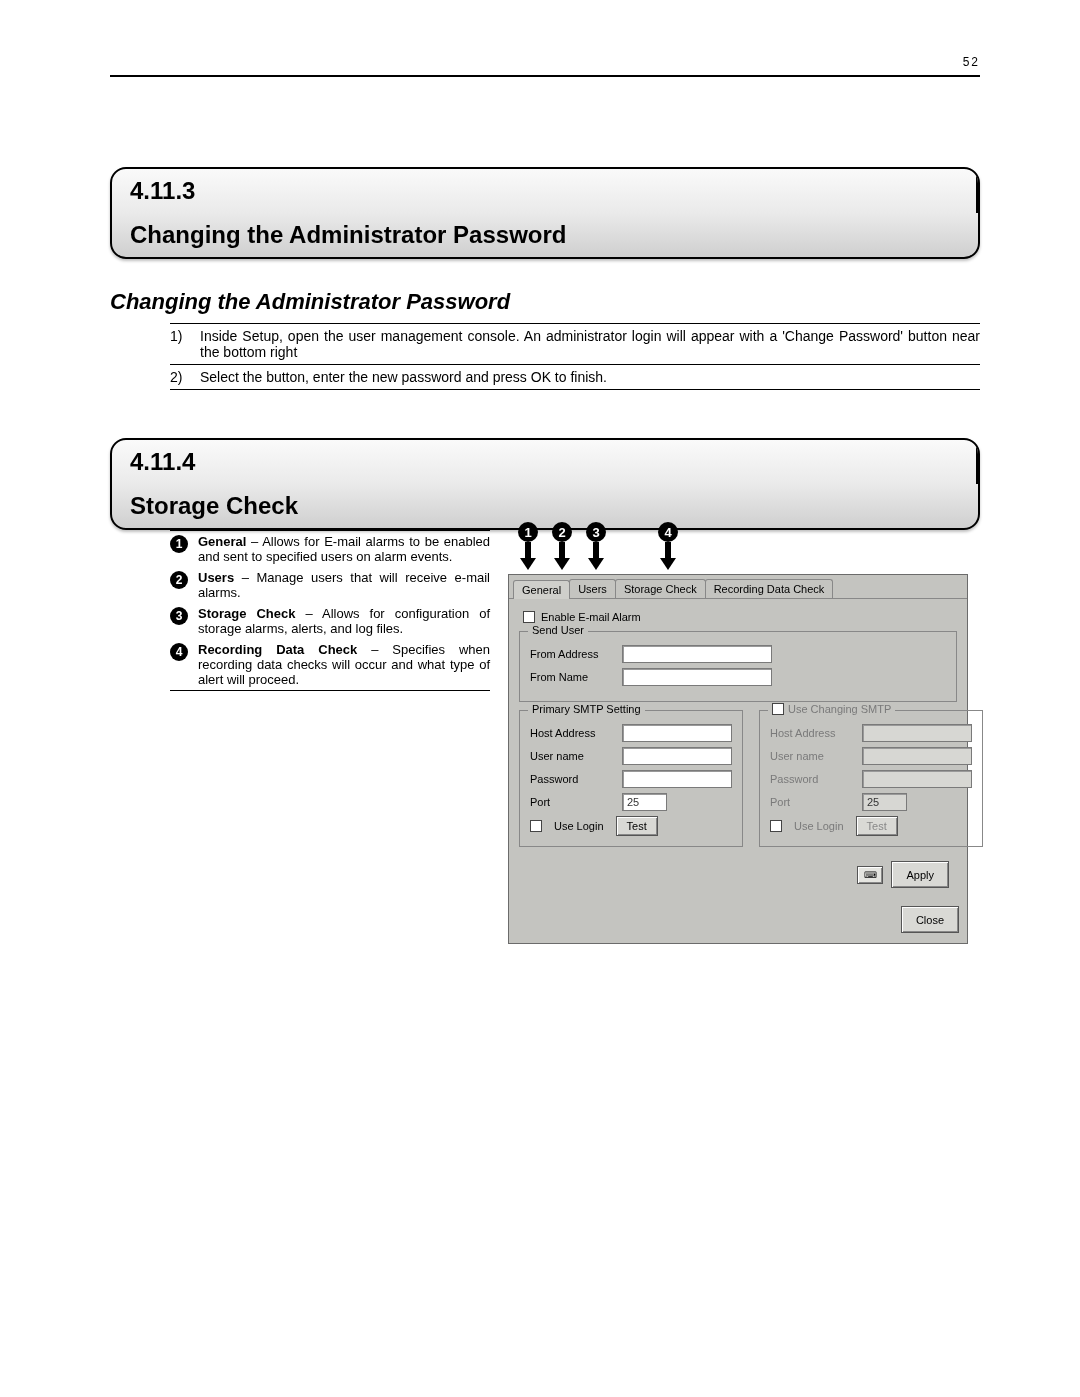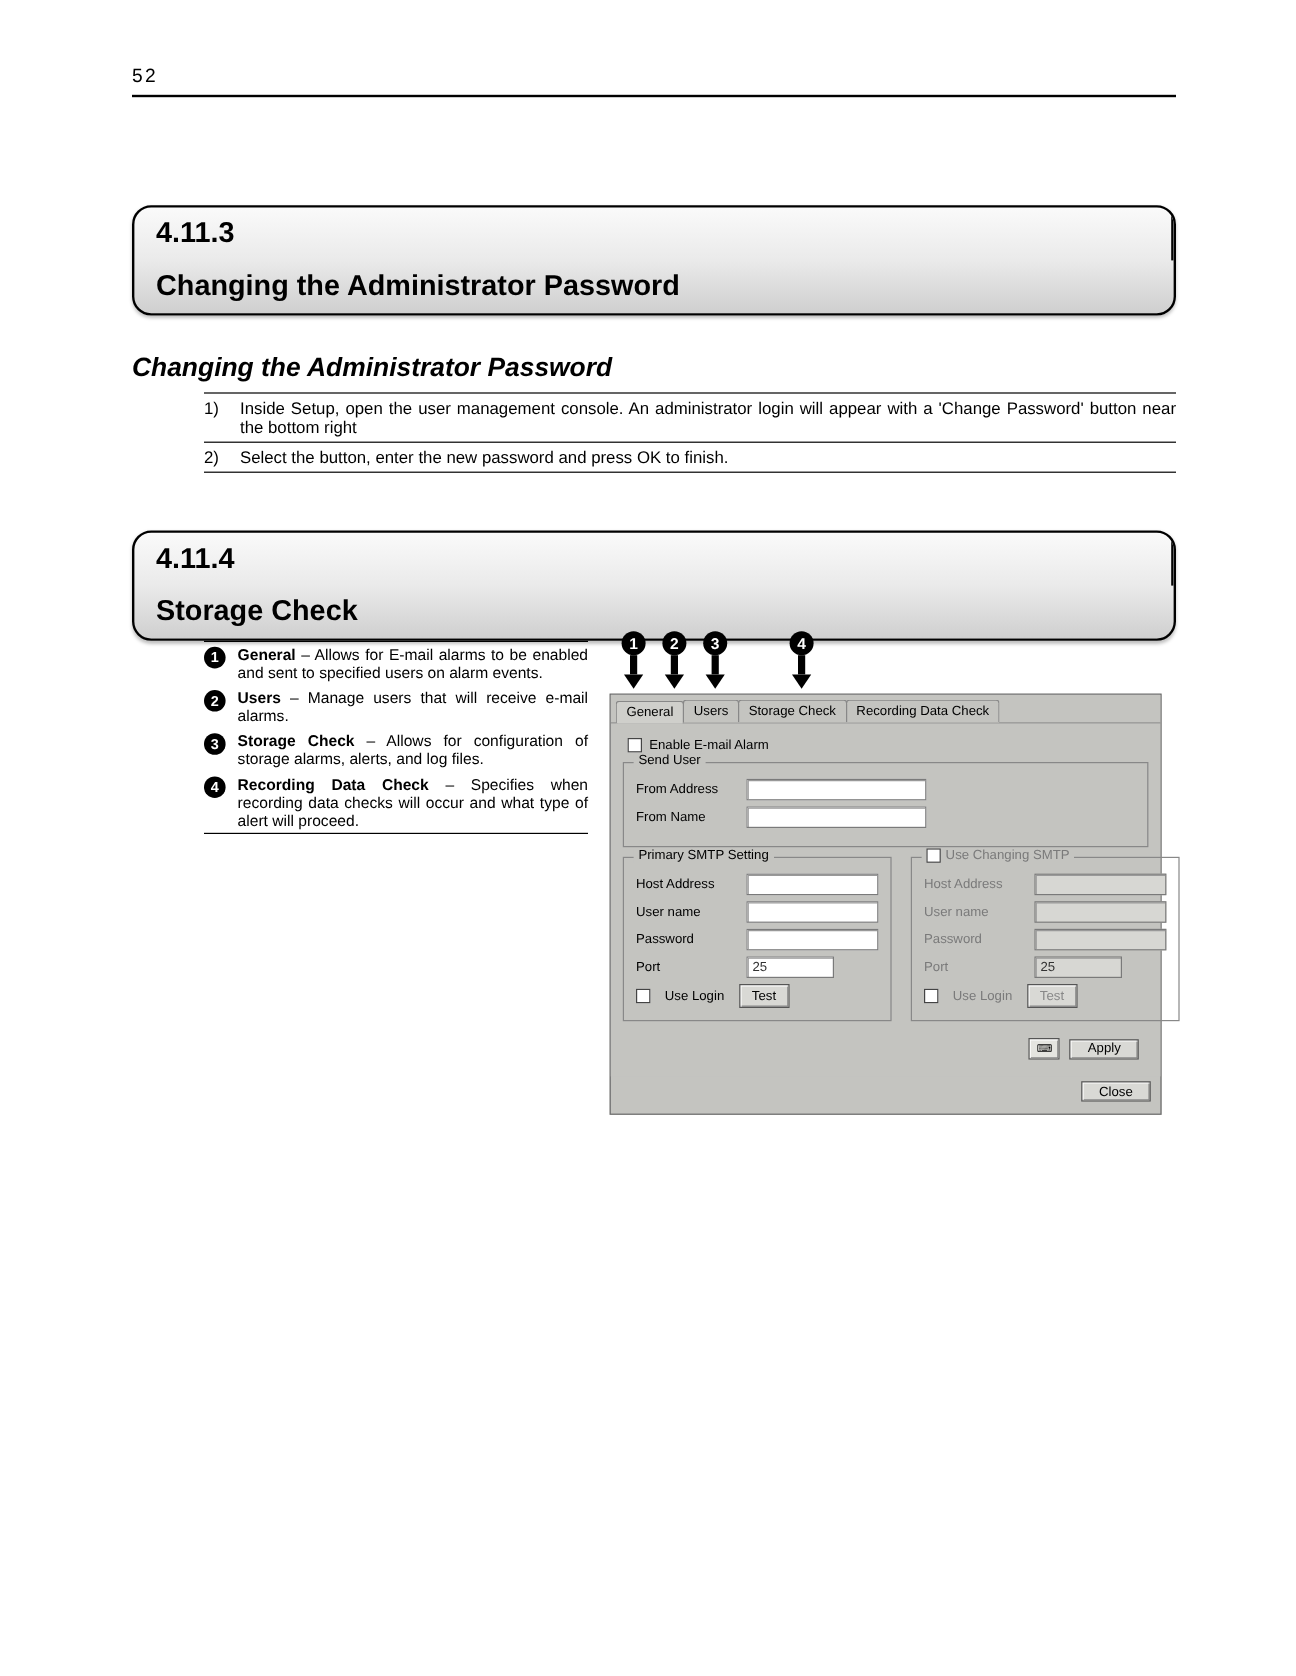--- a/index.html
+++ b/index.html
@@ -9,23 +9,24 @@
     height: 1397px;
     background: #fff;
     font-family: Arial, Helvetica, sans-serif;
     color: #000;
     position: relative;
   }
   .page {
     padding: 55px 100px 0 110px;
   }
   .page-num {
-    font-size: 16px;
+    font-size: 12px;
     letter-spacing: 2px;
     margin-bottom: 6px;
+    text-align: right;
   }
   .rule {
     border-top: 2px solid #000;
     margin-bottom: 90px;
   }
 
   
   .sec {
     display: flex;
     align-items: stretch;
@@ -141,32 +142,32 @@
     position:absolute; top:-8px; left:8px; background:#c4c4c0; padding:0 4px;
   }
   .field-row { display:flex; align-items:center; gap:8px; margin:5px 0; }
   .field-label { width:84px; }
   .input {
     border:1px solid #7a7a7a; background:#fff; height:18px;
     box-shadow: inset 1px 1px 0 #999;
   }
   .input.w1 { width:150px; }
   .input.w2 { width:110px; }
-  .input.w3 { width:73px; }
+  .input.w3 { width:45px; }
   .input.disabled { background:#d7d7d3; color:#888; }
   .input .val { padding:2px 4px; font-size:11px; color:#333; }
   .smtp-wrap { display:flex; gap:16px; }
   .smtp-col { flex:1; }
   .smtp-col.dis { color:#7a7a7a; }
   .bottom-row { display:flex; align-items:center; gap:12px; margin-top:4px; }
   .btn {
     display:inline-flex; align-items:center; justify-content:center;
     border:1px solid #555; background:#d9d9d5;
     box-shadow: inset 1px 1px 0 #fff, inset -1px -1px 0 #888;
-    height:17px; padding:0 14px; font-size:11px;
+    height:27px; padding:0 14px; font-size:11px;
   }
   .btn.small { height:20px; padding:0 10px; }
   .btn.disabled { color:#888; }
   .footer-btns {
     display:flex; justify-content:flex-end; gap:8px; padding:6px 8px 8px 8px;
     align-items:center;
   }
   .kbd-icon {
     width:26px; height:18px; border:1px solid #555; background:#e5e5e0;
     box-shadow: inset 1px 1px 0 #fff, inset -1px -1px 0 #888;

